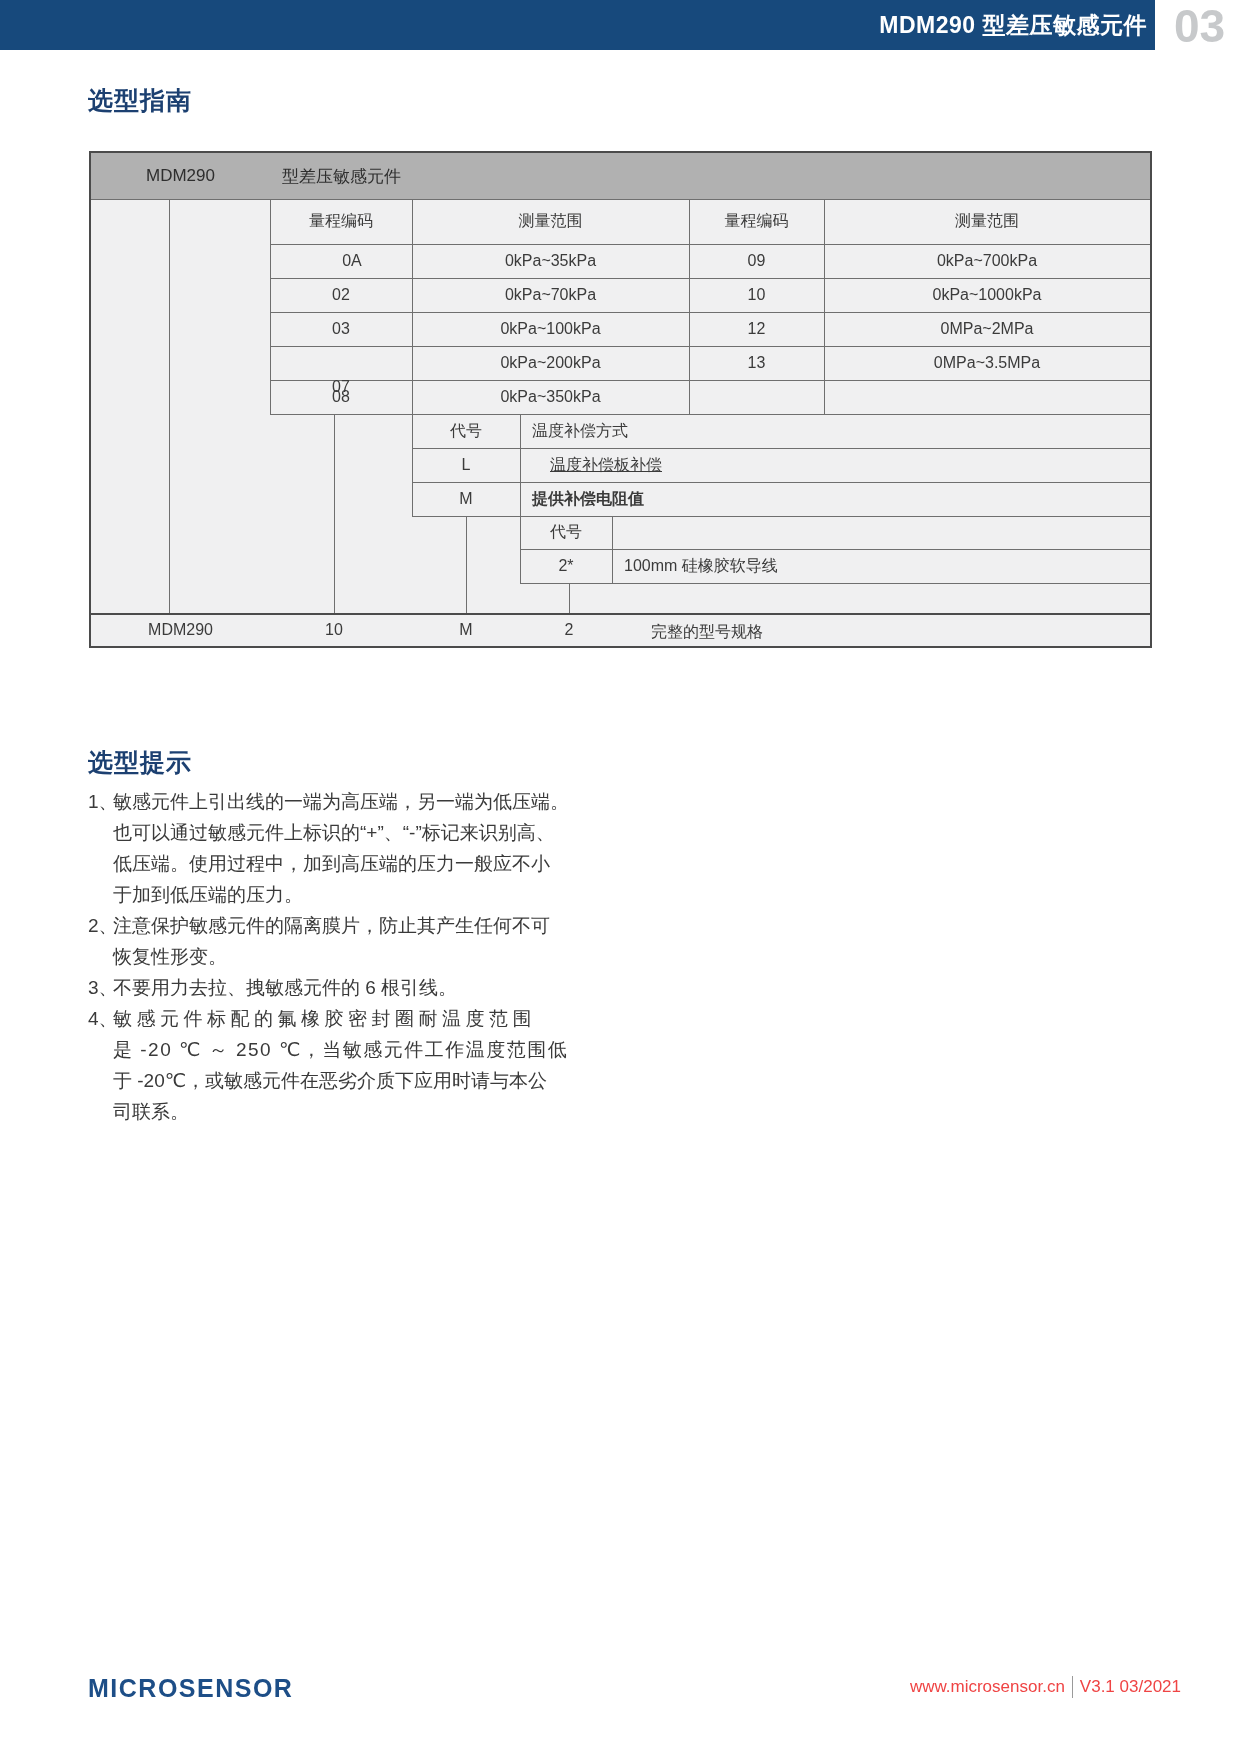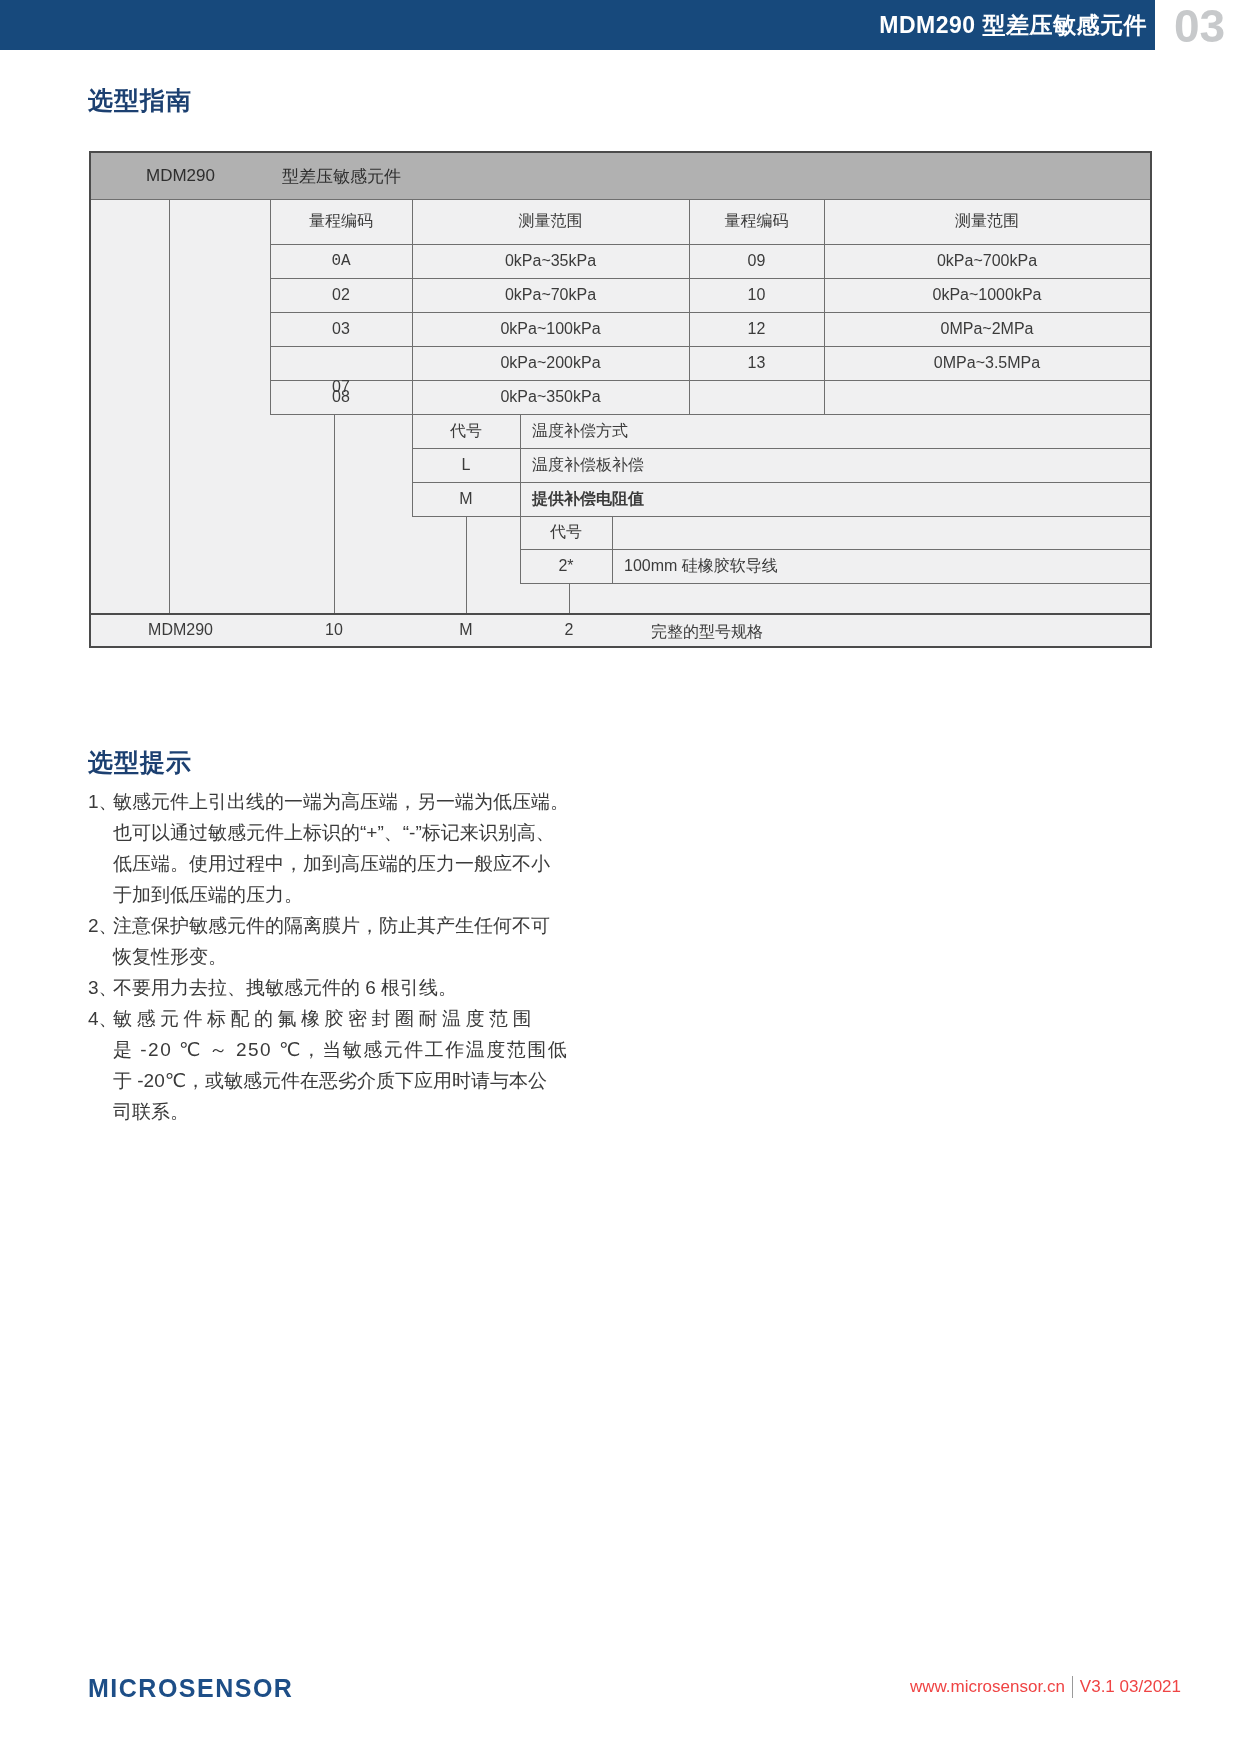--- a/index.html
+++ b/index.html
@@ -97,21 +97,21 @@
     <div class="vline" style="left:478px;top:430px;height:30px;"></div>
 
     <div class="cell model" style="left:0;top:0;width:179px;height:46px;">MDM290</div>
     <div class="cell model left" style="left:191px;top:0;width:860px;height:46px;">型差压敏感元件</div>
 
     <div class="cell" style="left:179px;top:46px;width:142px;height:45px;">量程编码</div>
     <div class="cell" style="left:321px;top:46px;width:277px;height:45px;">测量范围</div>
     <div class="cell" style="left:598px;top:46px;width:135px;height:45px;">量程编码</div>
     <div class="cell" style="left:733px;top:46px;width:326px;height:45px;">测量范围</div>
 
-    <div class="cell" style="left:179px;top:91px;width:142px;height:34px;font-family:Liberation Mono, monospace;">0A</div>
+    <div class="cell" style="left:190px;top:91px;width:142px;height:34px;">0A</div>
     <div class="cell" style="left:321px;top:91px;width:277px;height:34px;">0kPa~35kPa</div>
     <div class="cell" style="left:598px;top:91px;width:135px;height:34px;">09</div>
     <div class="cell" style="left:733px;top:91px;width:326px;height:34px;">0kPa~700kPa</div>
 
     <div class="cell" style="left:179px;top:125px;width:142px;height:34px;">02</div>
     <div class="cell" style="left:321px;top:125px;width:277px;height:34px;">0kPa~70kPa</div>
     <div class="cell" style="left:598px;top:125px;width:135px;height:34px;">10</div>
     <div class="cell" style="left:733px;top:125px;width:326px;height:34px;">0kPa~1000kPa</div>
 
     <div class="cell" style="left:179px;top:159px;width:142px;height:34px;">03</div>
@@ -125,21 +125,21 @@
     <div class="cell" style="left:733px;top:193px;width:326px;height:34px;">0MPa~3.5MPa</div>
 
     <div class="cell" style="left:179px;top:227px;width:142px;height:34px;">08</div>
     <div class="cell" style="left:321px;top:227px;width:277px;height:34px;">0kPa~350kPa</div>
     <div class="cell" style="left:598px;top:227px;width:135px;height:34px;"></div>
     <div class="cell" style="left:733px;top:227px;width:326px;height:34px;"></div>
 
     <div class="cell" style="left:321px;top:261px;width:108px;height:34px;">代号</div>
     <div class="cell left" style="left:441px;top:261px;width:610px;height:34px;">温度补偿方式</div>
     <div class="cell" style="left:321px;top:295px;width:108px;height:34px;">L</div>
-    <div class="cell left" style="left:441px;top:295px;width:610px;height:34px;">温度补偿板补偿</div>
+    <div class="cell left" style="left:459px;top:295px;width:610px;height:34px;text-decoration:underline;">温度补偿板补偿</div>
     <div class="cell" style="left:321px;top:329px;width:108px;height:34px;">M</div>
     <div class="cell left" style="left:441px;top:329px;width:610px;height:34px;font-weight:bold;">提供补偿电阻值</div>
 
     <div class="cell" style="left:429px;top:363px;width:92px;height:33px;">代号</div>
     <div class="cell" style="left:429px;top:396px;width:92px;height:34px;">2*</div>
     <div class="cell left" style="left:533px;top:396px;width:520px;height:34px;">100mm 硅橡胶软导线</div>
 
     <div class="cell" style="left:0;top:460px;width:179px;height:33px;">MDM290</div>
     <div class="cell" style="left:183px;top:460px;width:120px;height:33px;">10</div>
     <div class="cell" style="left:315px;top:460px;width:120px;height:33px;">M</div>

